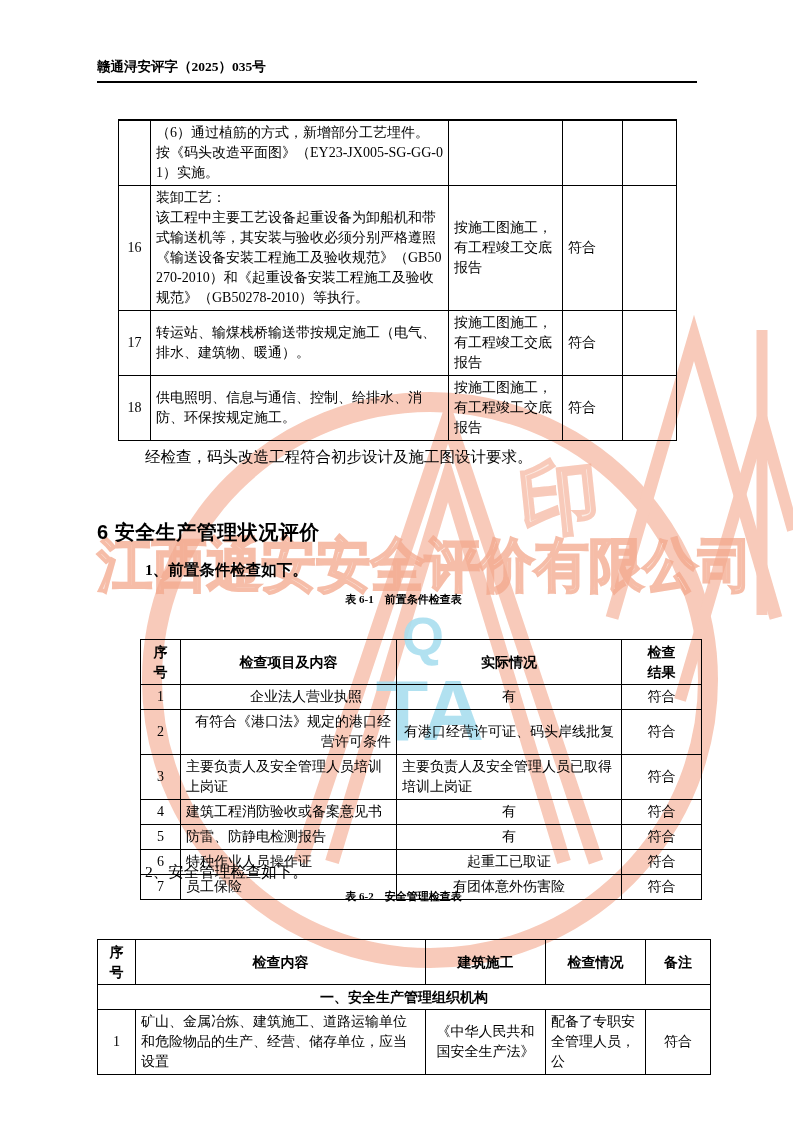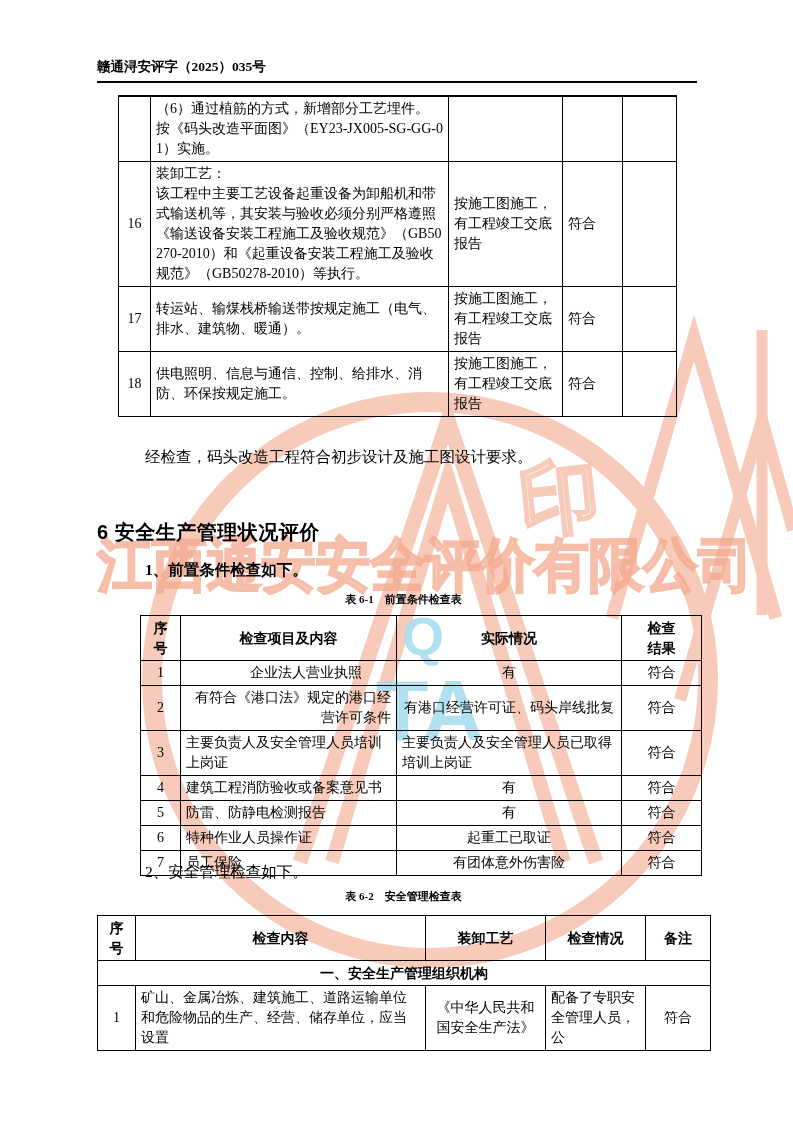--- a/index.html
+++ b/index.html
@@ -23,21 +23,21 @@
 
   
   table { border-collapse:collapse; table-layout:fixed; }
   td,th {
     border:1.6px solid #000;
     font-size:14px; line-height:20px;
     padding:2px 5px; vertical-align:middle;
     word-break:break-all; white-space:pre-line;
   }
   th { font-weight:bold; text-align:center; }
-  .tbl { position:absolute; background:transparent; }
+  .tbl { position:absolute; background:transparent;margin-top:24px; }
   #cont-table { top:95px; left:118px; width:558px; border-top:2px solid #000; }
   #table61   { top:615px; left:140px; width:561px; }
   #table62   { top:915px; left:97px;  width:613px; }
   #table62 th { font-family:"Liberation Sans","DejaVu Sans",sans-serif; font-size:14px; }
   #table61 th { font-family:"Liberation Sans","DejaVu Sans",sans-serif; font-size:14px; }
   .section-cell { font-weight:bold; text-align:center; font-family:"Liberation Sans","DejaVu Sans",sans-serif; }
   .head-inner { margin:0 auto; text-align:center; }
 
   
   .para { position:absolute; left:97px; width:610px; font-size:15.5px; line-height:22px; }
@@ -200,21 +200,21 @@
         <col style="width:38px">
           <col style="width:290px">
           <col style="width:120px">
           <col style="width:100px">
           <col style="width:65px">
       </colgroup>
       <thead>
           <tr>
             <th><div class="head-inner" style="width: 1.2em;">序号</div></th>
             <th><div class="head-inner">检查内容</div></th>
-            <th><div class="head-inner">装卸工艺</div></th>
+            <th><div class="head-inner">建筑施工</div></th>
             <th><div class="head-inner">检查情况</div></th>
             <th><div class="head-inner">备注</div></th>
           </tr>
         </thead>
       <tbody>
           <tr>
             <td colspan="5" class="section-cell">一、安全生产管理组织机构</td>
           </tr>
           <tr>
             <td style="text-align: center;">1</td>

